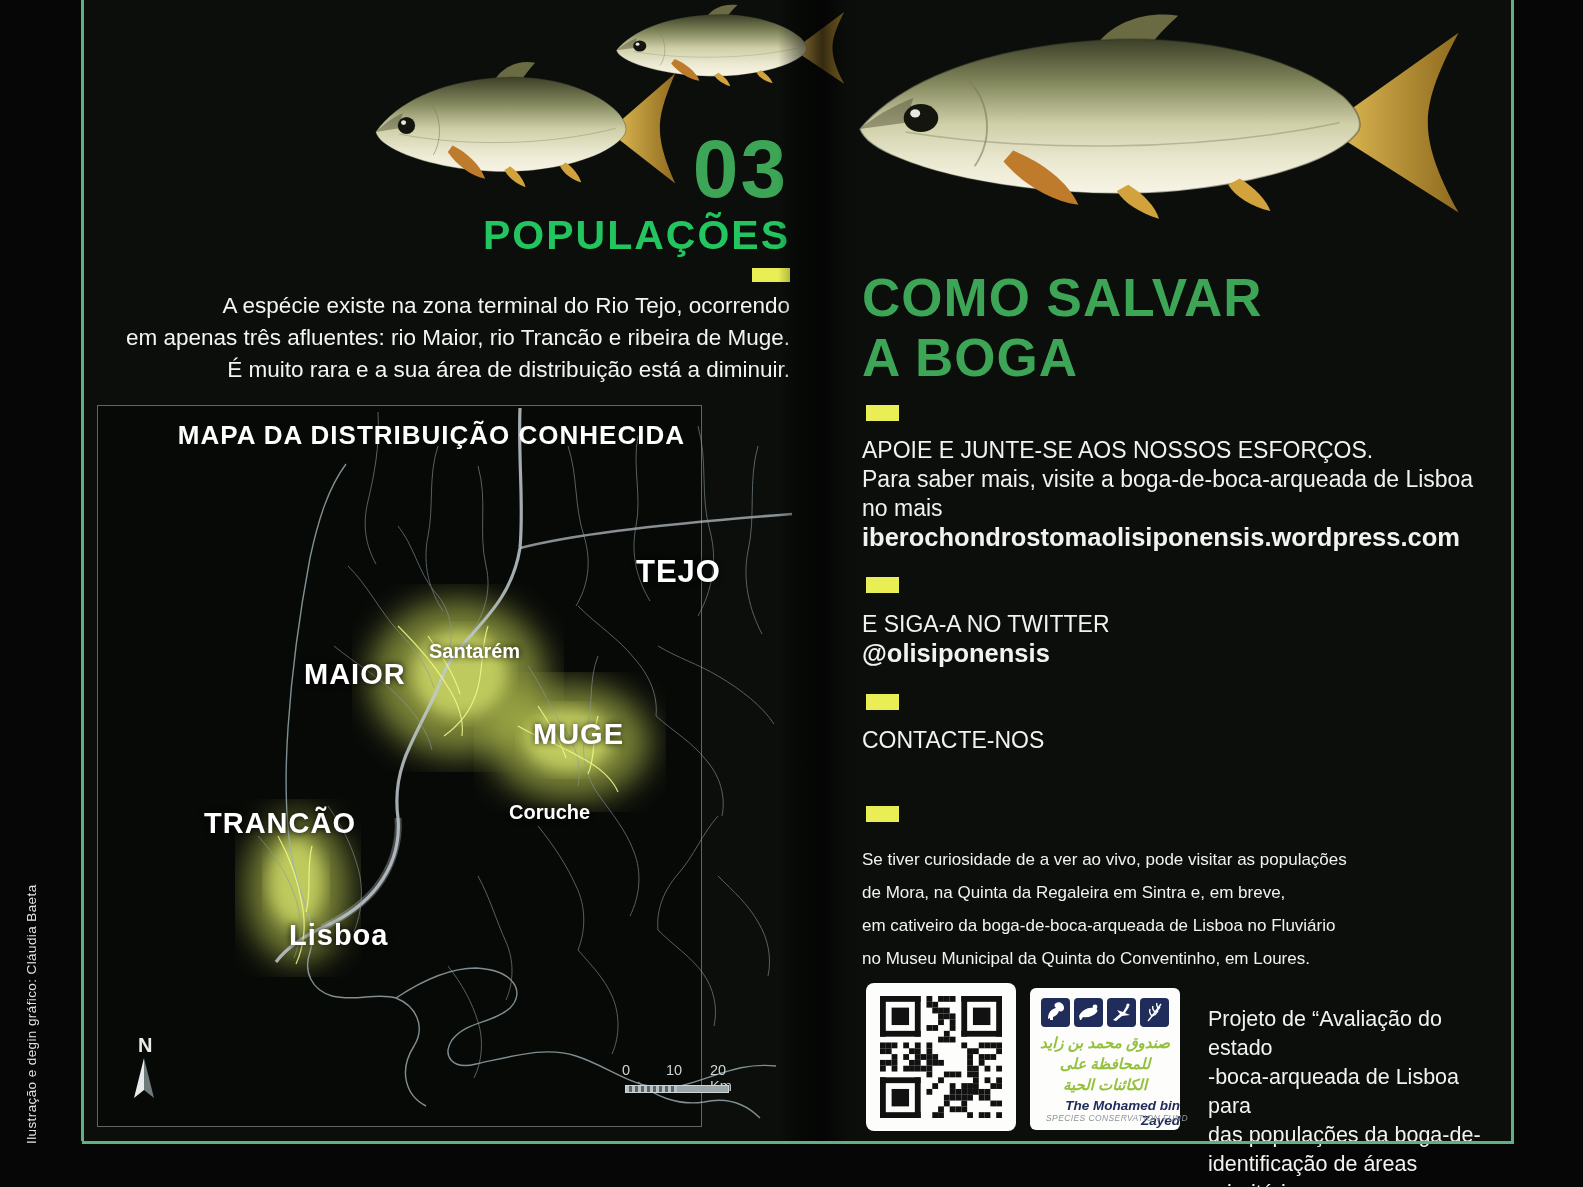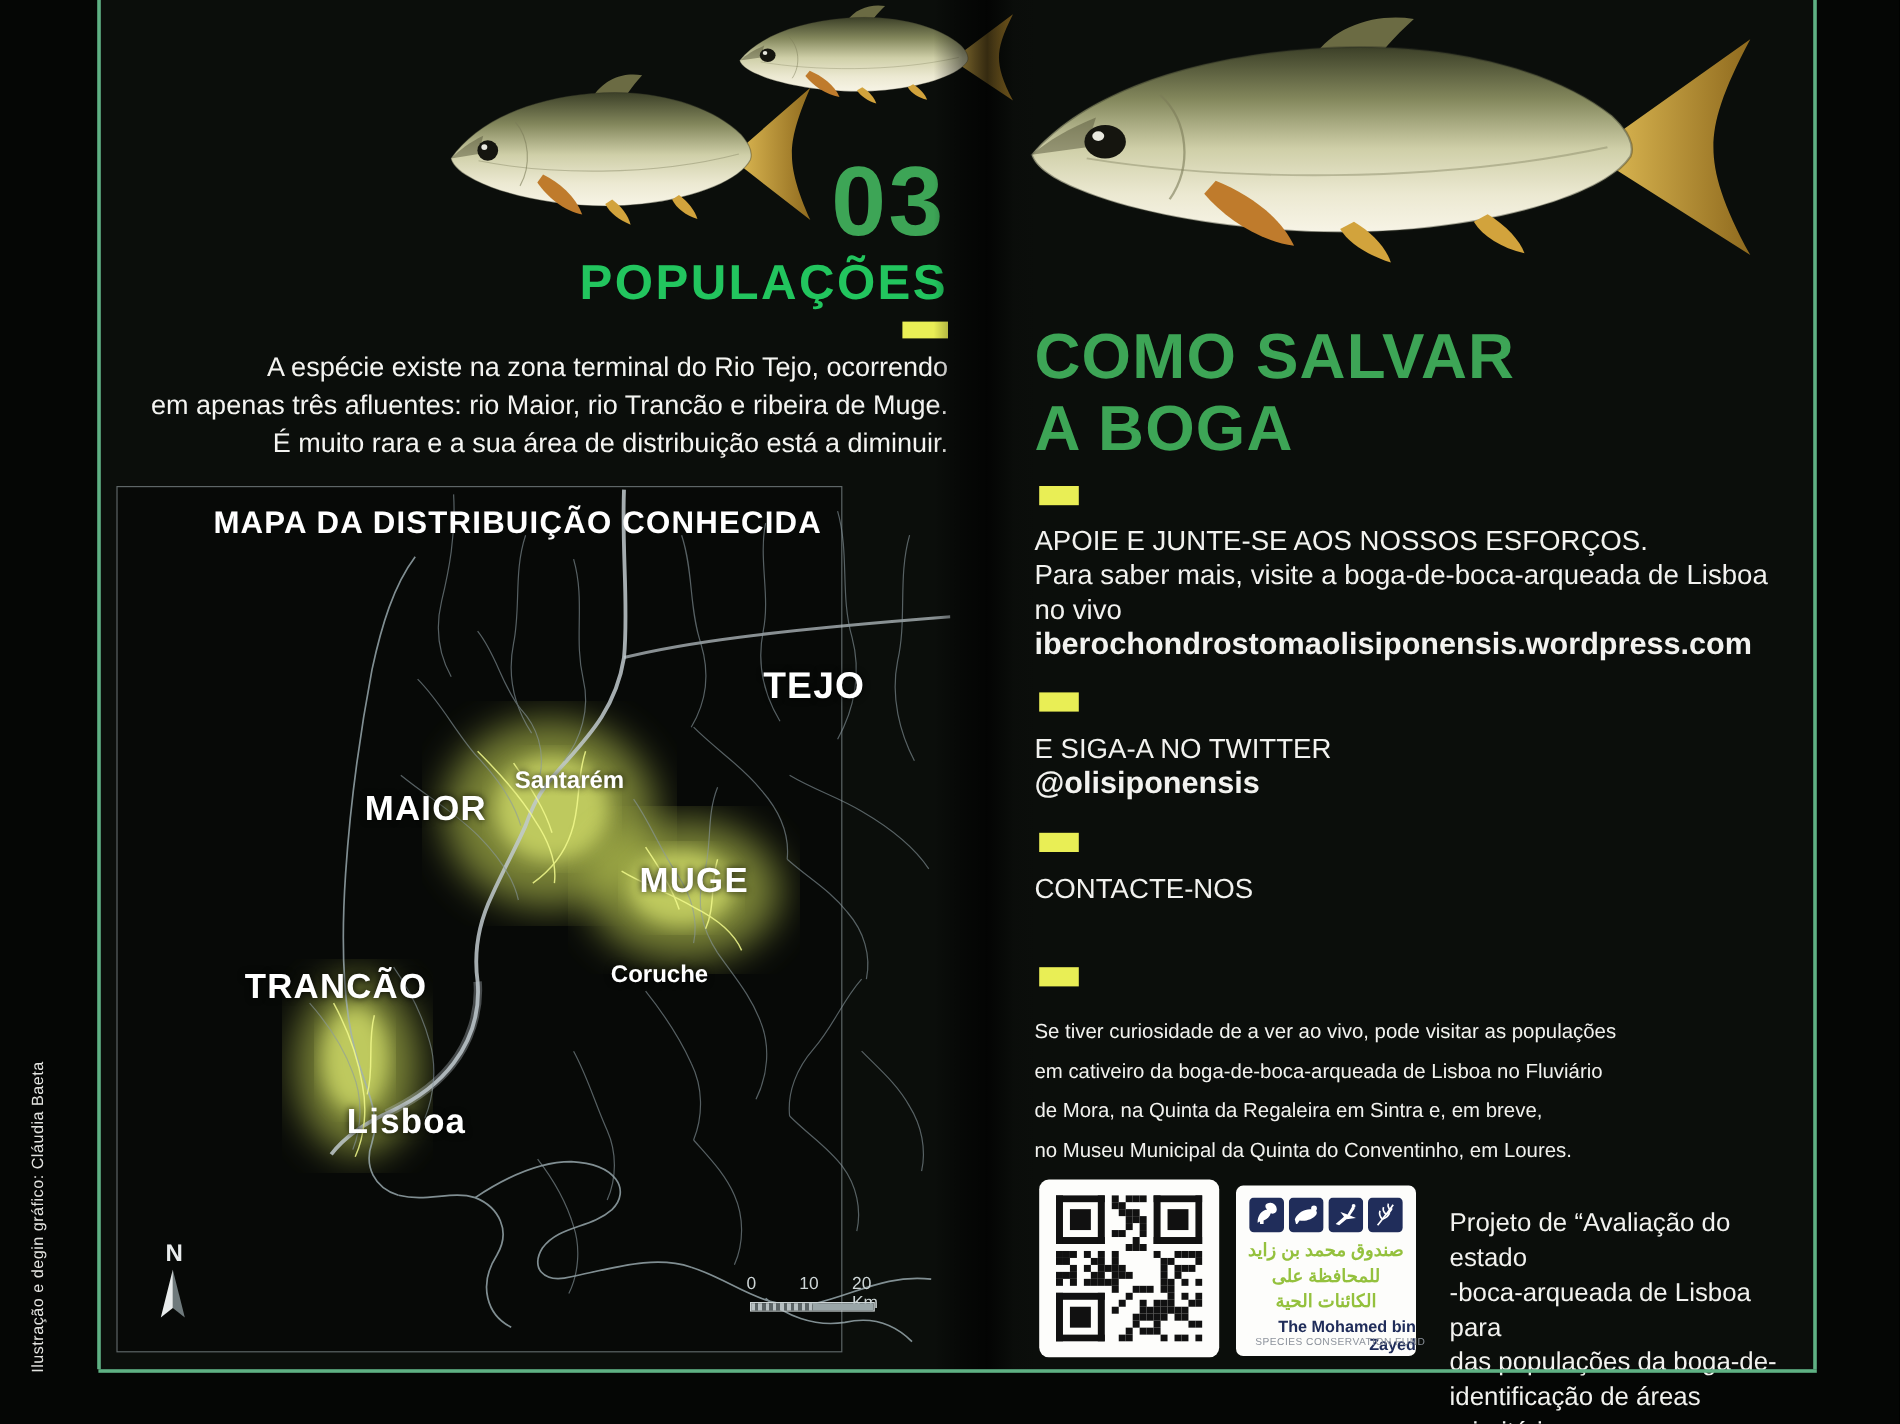--- a/index.html
+++ b/index.html
@@ -32,21 +32,21 @@
   .north-n{font-size:20px;color:#e8ecec;font-weight:bold;}
   .scale-label{font-size:14.5px;color:#cdd5d6;}
   .scale-bar{height:8px;border:1px solid #cdd5d6;box-sizing:border-box;display:flex;}
   .scale-seg1{width:50%;height:100%;background:repeating-linear-gradient(90deg,#b7c0c2 0 3px,#5a6365 3px 6px);}
   .scale-seg2{width:50%;height:100%;background:#9aa6a8;}
   
   .headline{left:862px;top:268px;font-size:53px;line-height:60px;font-weight:bold;color:#3da556;letter-spacing:1px;}
   .rtext{left:862px;color:#f2f2ef;font-size:23px;line-height:29px;}
   .rbold{font-weight:bold;font-size:25.5px;}
   .visit{left:862px;top:843px;width:650px;font-size:17px;line-height:33px;color:#f2f2ef;}
-  .card{background:#fdfdfb;border-radius:8px;}
+  .card{background:#fdfdfb;border-radius:8px;font-style:italic;}
   .mbz-arabic{color:#94c13d;font-weight:bold;font-size:15px;line-height:21px;text-align:center;}
   .mbz-name{color:#202d5a;font-weight:bold;font-size:13.5px;text-align:right;}
   .mbz-sub{color:#8d939c;font-size:8.5px;letter-spacing:.4px;text-align:left;padding-left:16px;}
   .project{left:1208px;top:1005px;width:300px;font-size:21.5px;line-height:29px;color:#f2f2ef;}
 </style>
 </head>
 <body>
 
 <div class="stage">
 
@@ -203,40 +203,40 @@
   
   <div class="abs headline">
     <div>COMO SALVAR</div>
     <div>A BOGA</div>
   </div>
   <div class="abs bar" style="left:866px;top:405px;width:33px;height:16px;"></div>
 
   <div class="abs rtext" style="top:436px;">
     <div>APOIE E JUNTE-SE AOS NOSSOS ESFORÇOS.</div>
     <div>Para saber mais, visite a boga-de-boca-arqueada de Lisboa</div>
-    <div>no vivo</div>
+    <div>no mais</div>
     <div class="rbold">iberochondrostomaolisiponensis.wordpress.com</div>
   </div>
 
   <div class="abs bar" style="left:866px;top:577px;width:33px;height:16px;"></div>
   <div class="abs rtext" style="top:610px;">
     <div>E SIGA-A NO TWITTER</div>
     <div class="rbold">@olisiponensis</div>
   </div>
 
   <div class="abs bar" style="left:866px;top:694px;width:33px;height:16px;"></div>
   <div class="abs rtext" style="top:726px;">
     <div>CONTACTE-NOS</div>
   </div>
 
   <div class="abs bar" style="left:866px;top:806px;width:33px;height:16px;"></div>
   <div class="abs visit">
     <div>Se tiver curiosidade de a ver ao vivo, pode visitar as populações</div>
+    <div>de Mora, na Quinta da Regaleira em Sintra e, em breve,</div>
     <div>em cativeiro da boga-de-boca-arqueada de Lisboa no Fluviário</div>
-    <div>de Mora, na Quinta da Regaleira em Sintra e, em breve,</div>
     <div>no Museu Municipal da Quinta do Conventinho, em Loures.</div>
   </div>
 
   
   <div class="abs card" style="left:866px;top:983px;width:150px;height:148px;">
     <div class="abs" style="left:14px;top:13px;">
       <svg width="122" height="122" viewBox="0 0 122 122">
           <rect x="0" y="0" width="40.666666666666664" height="5.809523809523809" fill="#111"></rect>
           <rect x="0" y="34.857142857142854" width="40.666666666666664" height="5.809523809523809" fill="#111"></rect>
           <rect x="0" y="0" width="5.809523809523809" height="40.666666666666664" fill="#111"></rect>

